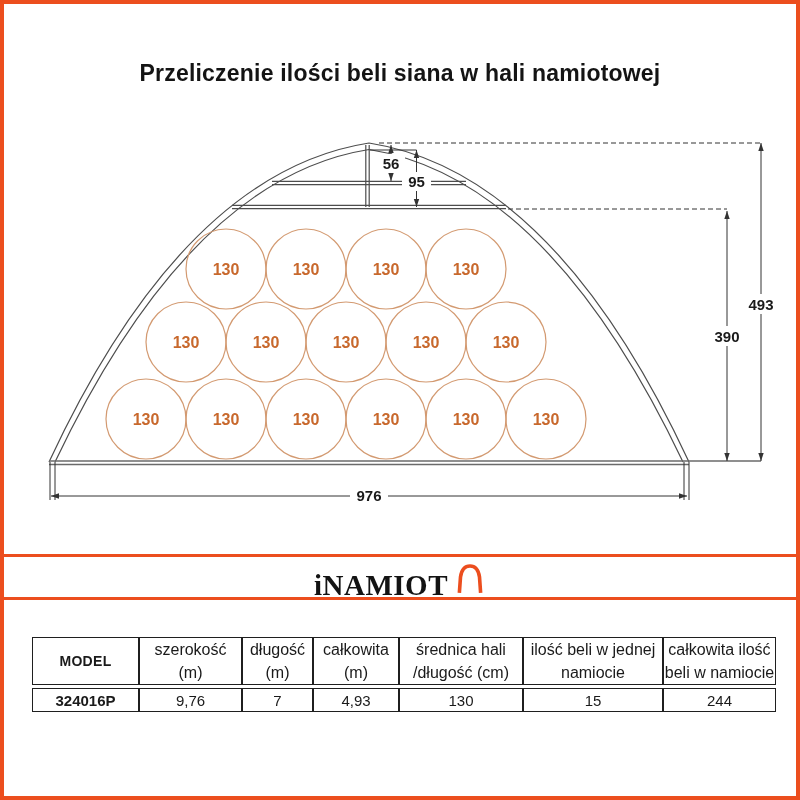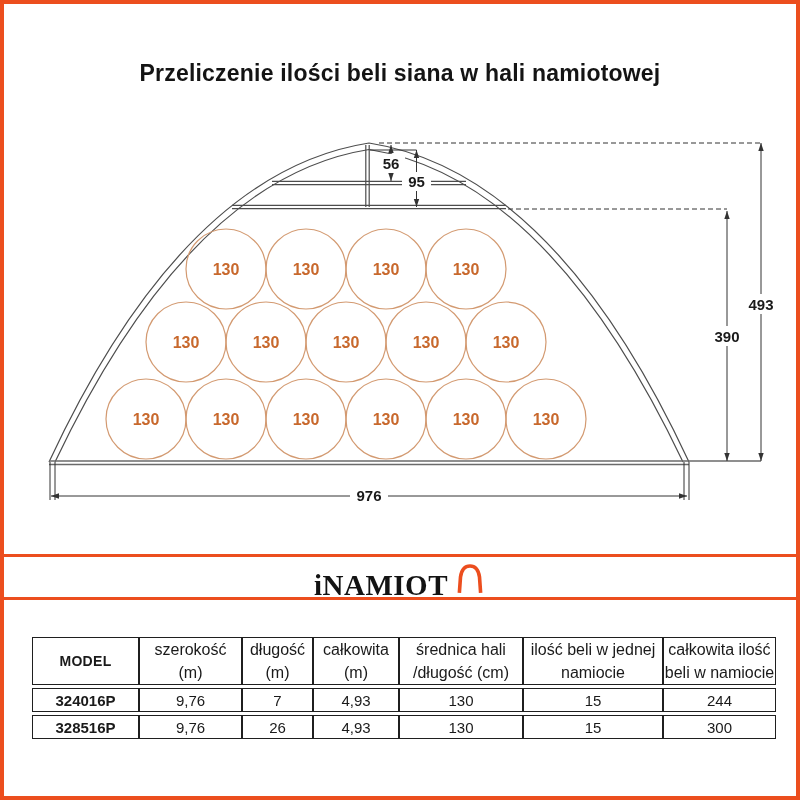--- a/index.html
+++ b/index.html
@@ -166,25 +166,16 @@
     <tbody id="spec-table-body">
         <tr>
           <td class="model">324016P</td>
           <td>9,76</td>
           <td>7</td>
           <td>4,93</td>
           <td>130</td>
           <td>15</td>
           <td>244</td>
         </tr>
-        <tr>
-          <td class="model">328516P</td>
-          <td>9,76</td>
-          <td>26</td>
-          <td>4,93</td>
-          <td>130</td>
-          <td>15</td>
-          <td>300</td>
-        </tr>
       </tbody>
   </table>
 
 </div>
 
 </body></html>

